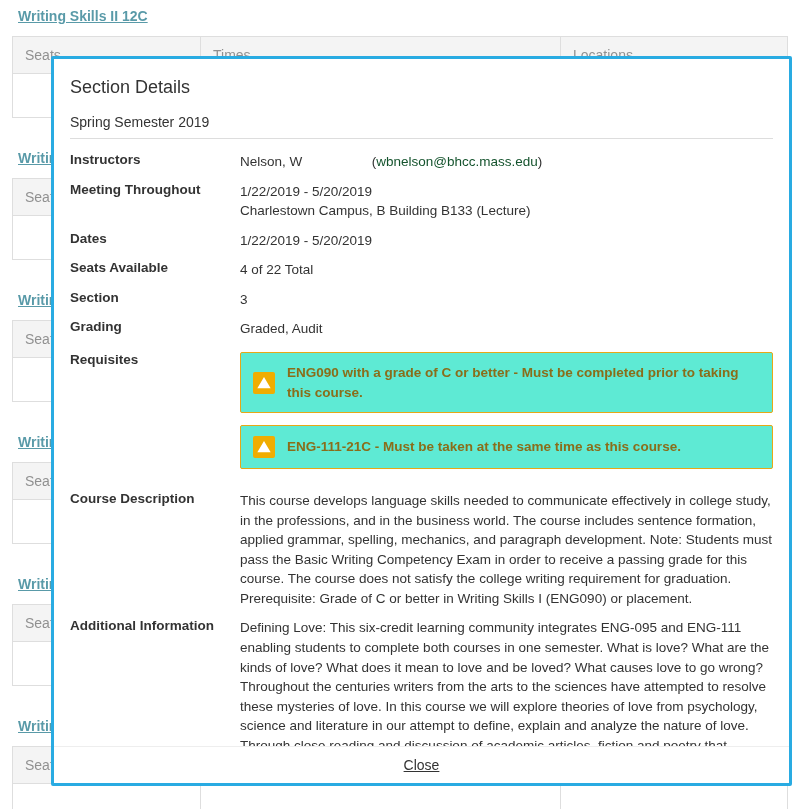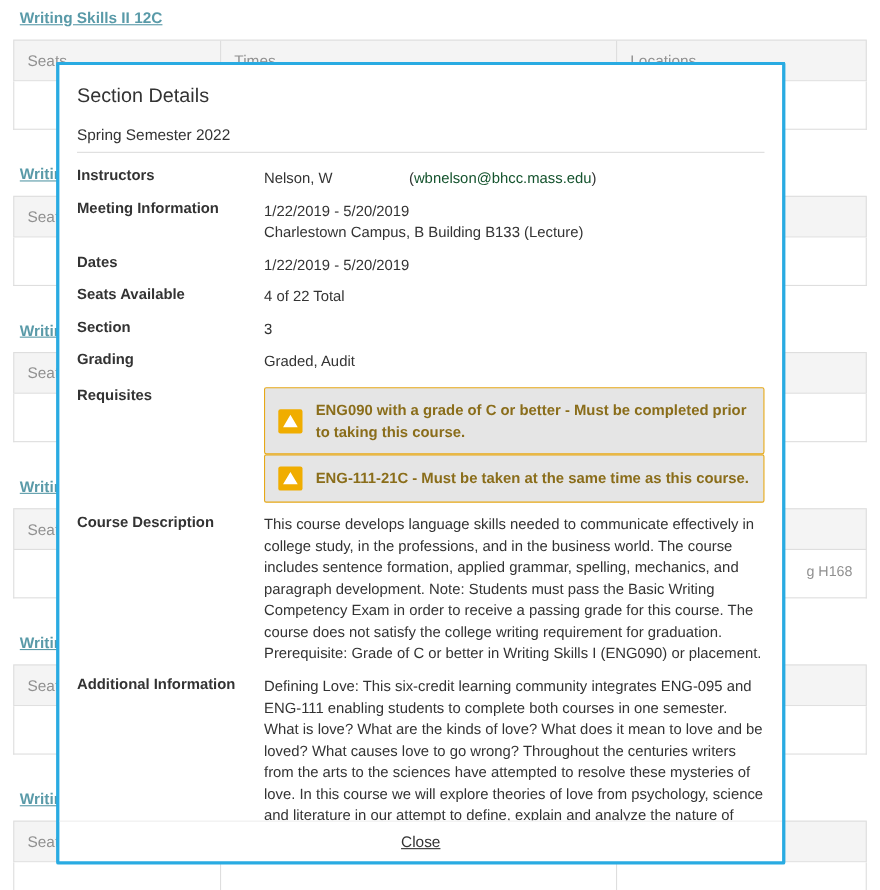--- a/index.html
+++ b/index.html
@@ -67,21 +67,21 @@
     inset: 0;
     background: rgba(255,255,255,0.35);
     backdrop-filter: blur(0px);
     pointer-events: none;
   }
   
   .modal {
     position: absolute;
     left: 51px;
     top: 56px;
-    width: 663px;
+    width: 741px;
     height: 730px;
     background: #fff;
     border: 3px solid #29abe2;
     border-radius: 2px;
     display: flex;
     flex-direction: column;
     overflow: hidden;
   }
   .modal-inner {
     padding: 12px 16px 0 16px;
@@ -116,26 +116,27 @@
     flex: 1 1 auto;
     color: #333;
     line-height: 1.45;
   }
   .row .value a {
     color: #14532d;
     text-decoration: none;
   }
   .req-box {
     border: 1px solid #e6a817;
-    background: #e5e5e5;
+    background: #5eead4;
     border-radius: 2px;
     display: flex;
     align-items: center;
     gap: 12px;
     padding: 10px 12px;
+    margin-bottom: 12px;
   }
   .req-icon {
     width: 22px;
     height: 22px;
     background: #f0ad00;
     border-radius: 2px;
     display: flex;
     align-items: center;
     justify-content: center;
     flex-shrink: 0;
@@ -244,32 +245,32 @@
     </div>
   </div>
 
 </div>
 
 <div class="dim"></div>
 
 <div class="modal">
   <div class="modal-inner">
     <div class="modal-title">Section Details</div>
-    <div class="term-line">Spring Semester 2022</div>
+    <div class="term-line">Spring Semester 2019</div>
 
     <div class="row">
       <div class="label">Instructors</div>
       <div class="value">
         <span style="display:inline-block;width:128px">Nelson, W</span>
         <span>(</span><a href="#">wbnelson@bhcc.mass.edu</a><span>)</span>
       </div>
     </div>
 
     <div class="row">
-      <div class="label">Meeting Information</div>
+      <div class="label">Meeting Throughout</div>
       <div class="value">
         <div>1/22/2019 - 5/20/2019</div>
         <div>Charlestown Campus, B Building B133 (Lecture)</div>
       </div>
     </div>
 
     <div class="row">
       <div class="label">Dates</div>
       <div class="value">1/22/2019 - 5/20/2019</div>
     </div>

